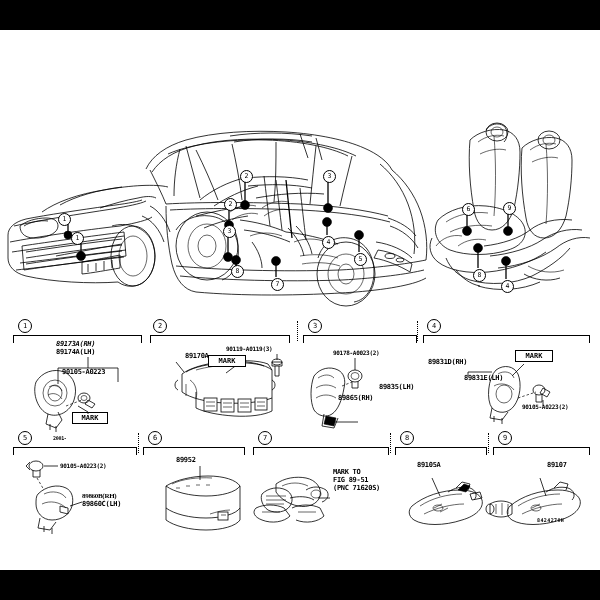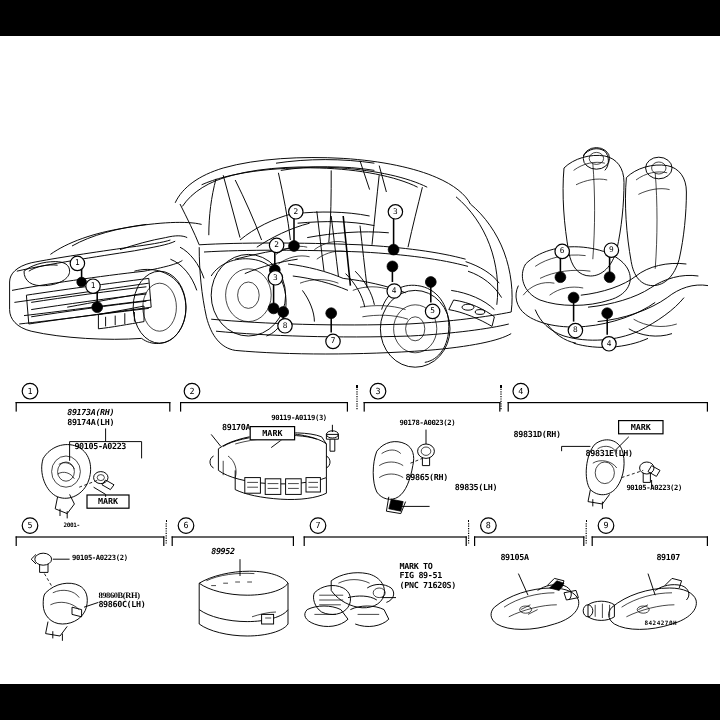--- a/index.html
+++ b/index.html
@@ -405,24 +405,24 @@
     <line class="st" x1="468" y1="62" x2="468" y2="66"></line>
     <line class="st" x1="512" y1="66" x2="524" y2="54"></line>
   </svg>
 
   <div class="lbl" style="left:161px;top:322px;margin-left:24px;">89170A</div>
   <div class="lbl sm" style="left:226px;top:315px;">90119-A0119(3)</div>
   <div class="markbox" style="left:208px;top:325px;width:32px;">MARK</div>
 
   <div class="lbl sm" style="left:333px;top:319px;">90178-A0023(2)</div>
   <div class="lbl" style="left:338px;top:364px;">89865(RH)</div>
-  <div class="lbl" style="left:338px;top:372px;padding-left:41px;">89835(LH)</div>
+  <div class="lbl" style="left:338px;top:353px;padding-left:41px;">89835(LH)</div>
 
   <div class="lbl" style="left:428px;top:328px;">89831D(RH)</div>
-  <div class="lbl" style="left:452px;top:344px;padding-left:36px;">89831E(LH)</div>
+  <div class="lbl" style="left:428px;top:344px;padding-left:36px;">89831E(LH)</div>
   <div class="lbl sm" style="left:522px;top:373px;">90105-A0223(2)</div>
   <div class="markbox" style="left:515px;top:320px;width:32px;">MARK</div>
 
   <div class="secnum" style="left:18px;top:401px;">5</div>
   <div class="secnum" style="left:148px;top:401px;">6</div>
   <div class="secnum" style="left:258px;top:401px;">7</div>
   <div class="secnum" style="left:400px;top:401px;">8</div>
   <div class="secnum" style="left:498px;top:401px;">9</div>
 
   <div class="lbl tiny" style="left:53px;top:405px;">2001-</div>
@@ -504,21 +504,21 @@
     <path class="st" d="M554,38 L560,32 L568,34 L566,40"></path>
     <path class="thin" d="M532,58 L540,54"></path>
     <ellipse class="thin" cx="536" cy="58" rx="5" ry="3"></ellipse>
     <line class="st" x1="540" y1="28" x2="546" y2="46"></line>
   </svg>
 
   <div class="lbl sm" style="left:60px;top:432px;">90105-A0223(2)</div>
   <div class="lbl" style="left:82px;top:462px;font-family:Liberation Serif, serif;">89860B(RH)</div>
   <div class="lbl" style="left:82px;top:470px;">89860C(LH)</div>
 
-  <div class="lbl" style="left:176px;top:426px;font-style:italic;">89952</div>
+  <div class="lbl" style="left:176px;top:426px;">89952</div>
 
   <div class="lbl" style="left:333px;top:438px;">MARK TO</div>
   <div class="lbl" style="left:333px;top:446px;">FIG 89-51</div>
   <div class="lbl" style="left:333px;top:454px;text-align:center;">(PNC 71620S)</div>
 
   <div class="lbl" style="left:417px;top:431px;">89105A</div>
   <div class="lbl" style="left:527px;top:431px;margin-left:20px;">89107</div>
 
   <div class="lbl tiny" style="left:537px;top:487px;letter-spacing:0.4px;">8424270H</div>
 

